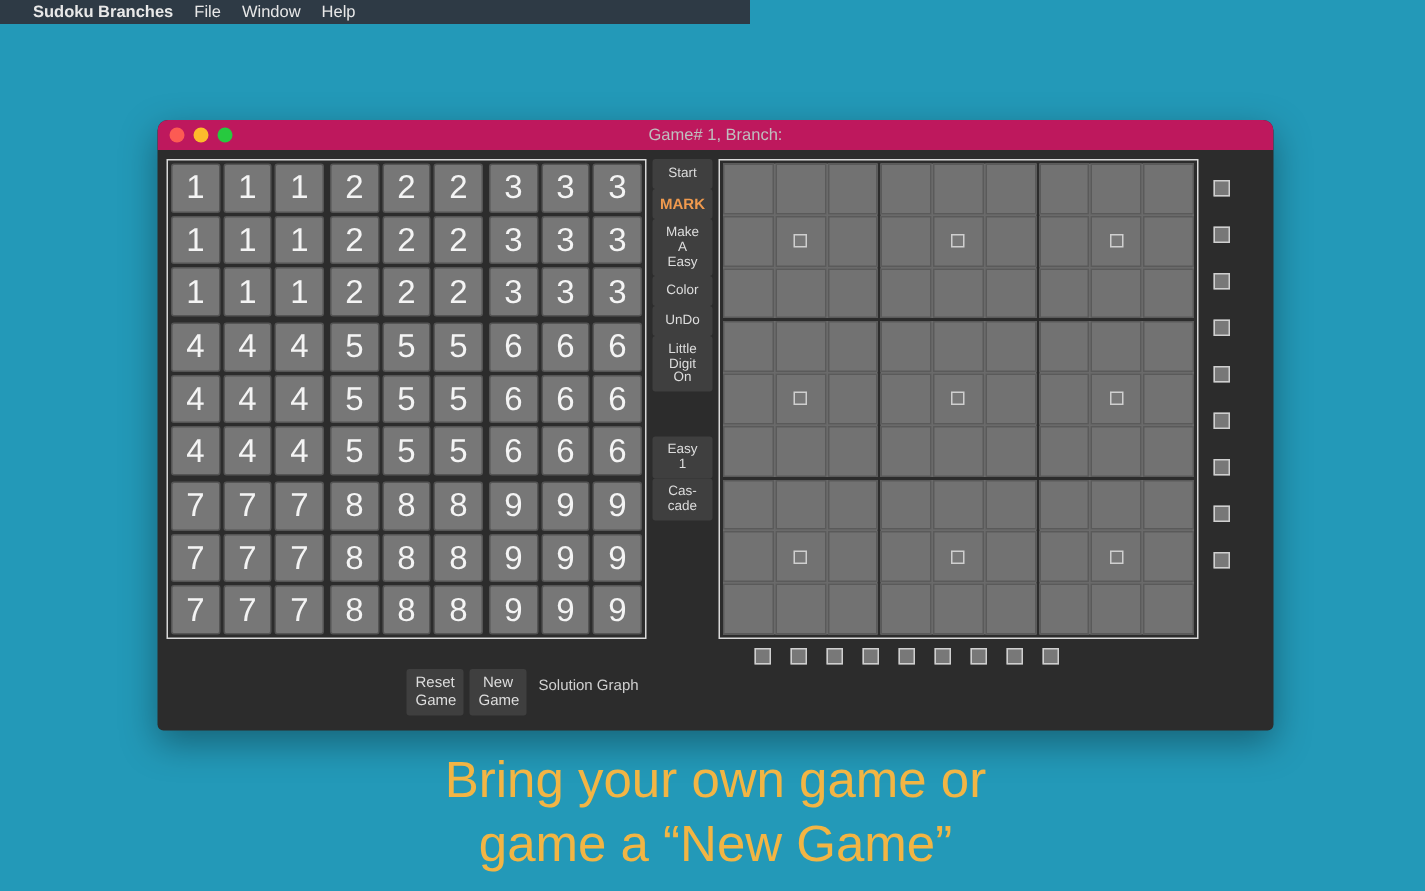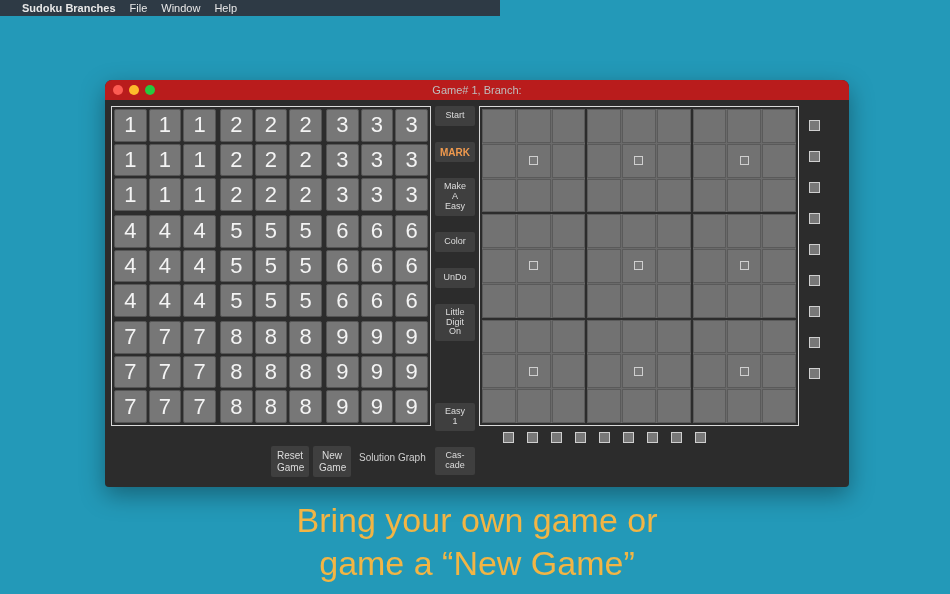--- a/index.html
+++ b/index.html
@@ -8,42 +8,42 @@
 
 
 .menubar { height:16px; width:500px; background:#2e3a45; display:flex; align-items:center; color:#e8e8e8; font-size:11px; padding:0 8px; gap:14px;text-align:right; }
 .menubar .apple { font-size:12px; line-height:1; }
 .menubar .appname { font-weight:700; }
 .menubar span { cursor:default; }
 
 .stage { position:absolute; left:105px; top:80px; width:744px; }
 .window { width:744px; background:#2c2c2c; border-radius:7px 7px 4px 4px; box-shadow:0 8px 24px rgba(0,0,0,.35); overflow:hidden; }
 
-.titlebar { height:20px; background:#b91c1c; display:flex; align-items:center; position:relative; }
+.titlebar { height:20px; background:#be185d; display:flex; align-items:center; position:relative; }
 .traffic { position:absolute; left:8px; top:5px; display:flex; gap:6px; }
 .traffic b { display:block; width:10px; height:10px; border-radius:50%; }
 .tl-close { background:#fc5b53; }
 .tl-min   { background:#fdbb2b; }
 .tl-max   { background:#27c93f; }
 .titlebar .title { flex:1; text-align:center; color:#bfbfbf; font-size:11px; }
 
 .content { padding:6px 6px 10px 6px; display:flex; gap:4px; }
 
 
 .board-wrap { width:320px; }
 .board { width:320px; height:320px; border:1px solid #d9d9d9; padding:2px; display:grid; grid-template-columns:repeat(3,1fr); grid-template-rows:repeat(3,1fr); gap:4px; }
 .box   { display:grid; grid-template-columns:repeat(3,1fr); grid-template-rows:repeat(3,1fr); gap:2px; }
 .cell  { background:#777; border:1px solid #555; border-radius:2px; color:#f4f4f4; font-size:22px; font-weight:400; display:flex; align-items:center; justify-content:center; font-family:"Helvetica Neue",Arial,sans-serif; }
 
 .below-row { display:flex; align-items:flex-start; gap:4px; margin-top:20px; padding-left:160px; }
 .btn-small { background:#3f3f3f; color:#ddd; font-size:10px; text-align:center; padding:4px 6px; border-radius:2px; line-height:1.15; width:38px; }
 .sol-label { color:#d0d0d0; font-size:10px; padding:6px 4px 0 4px; }
 
 
-.midcol { width:40px; display:flex; flex-direction:column; gap:16px; padding-top:0; }
+.midcol { width:40px; display:flex; flex-direction:column; gap:0; padding-top:0; }
 .midbtn { background:#3f3f3f; color:#ddd; font-size:9px; line-height:1.1; text-align:center; padding:4px 2px; border-radius:2px; min-height:20px; display:flex; align-items:center; justify-content:center; flex-direction:column; }
 .midbtn.mark { color:#f09a4e; font-family:monospace; letter-spacing:0; font-size:10px;font-weight:bold; }
 .midcol .spacer { height:30px; background:transparent; }
 
 
 .right-area { flex:1; display:flex; gap:4px; }
 .solve { width:320px; }
 .solve-grid { width:320px; height:320px; border:1px solid #d9d9d9; padding:2px; display:grid; grid-template-columns:repeat(3,1fr); grid-template-rows:repeat(3,1fr); gap:2px; }
 .sbox { background:#6a6a6a; display:grid; grid-template-columns:repeat(3,1fr); grid-template-rows:repeat(3,1fr); gap:1px; }
 .scell { background:#727272; border:1px solid #5a5a5a; display:flex; align-items:center; justify-content:center; }

